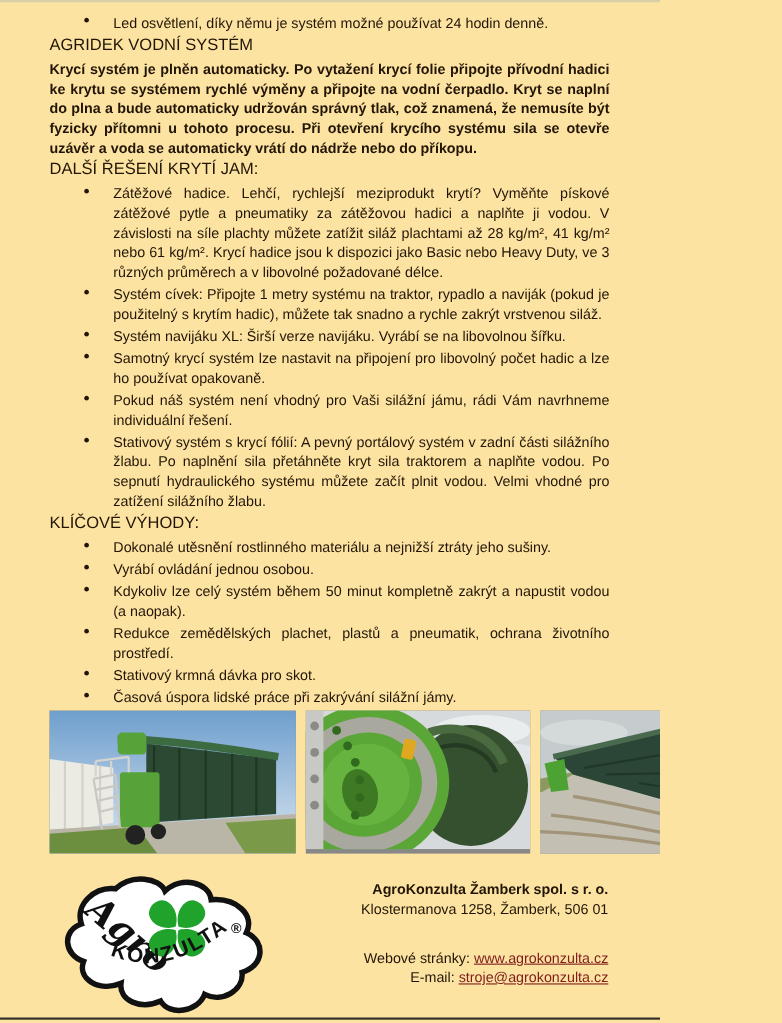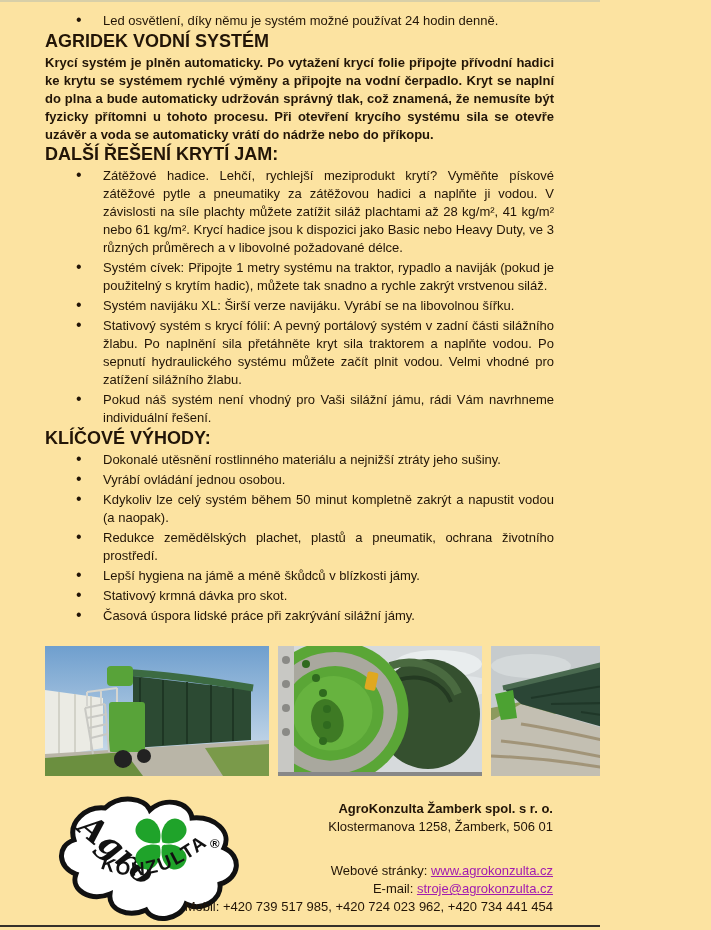--- a/index.html
+++ b/index.html
@@ -12,21 +12,21 @@
     font-family:"Liberation Sans", sans-serif;
     font-size:13px;line-height:18px;
     color:#221507;
   }
   .top-hairline{position:absolute;top:0;left:0;width:711px;height:2px;background:#d8cfa8;}
   .bottom-line{position:absolute;bottom:3px;left:0;width:711px;height:2px;background:#35302a;}
 
   .content{padding:10px 46px 0 45px;}
 
   .heading{
-    font-size:18px;font-weight:bold;line-height:18px;
+    font-size:15px;font-weight:normal;line-height:18px;
     margin:1px 0 4px 0;
   }
   .para{margin:0;text-align:justify;font-weight:bold;}
 
   ul.bullets{list-style:none;margin:0;padding:0 0 0 58px;}
   ul.bullets li{position:relative;text-align:justify;margin:0 0 2px 0;}
   ul.bullets li::before{
     content:"\2022";
     position:absolute;left:-27px;top:-1px;
     font-size:16px;color:#221507;
@@ -39,21 +39,21 @@
   .photo svg{display:block;}
 
   
   .logo{position:absolute;left:50px;top:796px;width:204px;height:132px;}
   .contact{
     position:absolute;right:47px;top:800px;
     text-align:right;line-height:18px;margin-left:27px;
   }
   .contact .company{font-weight:bold;}
   .contact .spacer{height:26px;}
-  .contact a{color:#a21caf;}
+  .contact a{color:#7f1d1d;}
 </style>
 </head>
 <body>
 
 <div class="page">
   <div class="top-hairline"></div>
 
   <div class="content">
 
     <ul class="bullets top">
@@ -61,31 +61,31 @@
     </ul>
 
     <div class="heading">AGRIDEK VODNÍ SYSTÉM</div>
     <p class="para">Krycí systém je plněn automaticky.  Po vytažení krycí folie připojte přívodní hadici ke krytu se systémem rychlé výměny a připojte na vodní čerpadlo. Kryt se naplní do plna a bude automaticky udržován správný tlak, což znamená, že nemusíte být fyzicky přítomni u tohoto procesu. Při otevření krycího systému sila se otevře uzávěr a voda se automaticky vrátí do nádrže nebo do příkopu.</p>
 
     <div class="heading">DALŠÍ ŘEŠENÍ KRYTÍ JAM:</div>
     <ul class="bullets">
       <li><span>Zátěžové hadice. Lehčí, rychlejší meziprodukt krytí? Vyměňte pískové zátěžové pytle a pneumatiky za zátěžovou hadici a naplňte ji vodou. V závislosti na síle plachty můžete zatížit siláž plachtami až 28 kg/m², 41 kg/m² nebo 61 kg/m². Krycí hadice jsou k dispozici jako Basic nebo Heavy Duty, ve 3 různých průměrech a v libovolné požadované délce.</span></li>
       <li><span>Systém cívek: Připojte 1 metry systému na traktor, rypadlo a naviják (pokud je použitelný s krytím hadic), můžete tak snadno a rychle zakrýt vrstvenou siláž.</span></li>
       <li><span>Systém navijáku XL: Širší verze navijáku. Vyrábí se na libovolnou šířku.</span></li>
+      <li><span>Samotný krycí systém lze nastavit na připojení pro libovolný počet hadic a lze ho používat opakovaně.</span></li>
+      <li><span>Pokud náš systém není vhodný pro Vaši silážní jámu, rádi Vám navrhneme individuální řešení.</span></li>
       <li><span>Stativový systém s krycí fólií: A pevný portálový systém v zadní části silážního žlabu. Po naplnění sila přetáhněte kryt sila traktorem a naplňte vodou. Po sepnutí hydraulického systému můžete začít plnit vodou. Velmi vhodné pro zatížení silážního žlabu.</span></li>
-      <li><span>Pokud náš systém není vhodný pro Vaši silážní jámu, rádi Vám navrhneme individuální řešení.</span></li>
     </ul>
 
     <div class="heading">KLÍČOVÉ VÝHODY:</div>
     <ul class="bullets">
       <li><span>Dokonalé utěsnění rostlinného materiálu a nejnižší ztráty jeho sušiny.</span></li>
       <li><span>Vyrábí ovládání jednou osobou.</span></li>
       <li><span>Kdykoliv lze celý systém během 50 minut kompletně zakrýt a napustit vodou (a naopak).</span></li>
       <li><span>Redukce zemědělských plachet, plastů a pneumatik, ochrana životního prostředí.</span></li>
-      <li><span>Lepší hygiena na jámě a méně škůdců v blízkosti jámy.</span></li>
       <li><span>Stativový krmná dávka pro skot.</span></li>
       <li><span>Časová úspora lidské práce při zakrývání silážní jámy.</span></li>
     </ul>
   </div>
 
   <div class="photos">
 
     <span class="photo">
       <svg width="224" height="130" viewBox="0 0 224 130">
         <defs>
@@ -193,17 +193,16 @@
       <text x="160" y="52" font-size="13" font-weight="bold" fill="#111111">®</text>
     </svg>
   </div>
 
   <div class="contact">
     <div class="company">AgroKonzulta Žamberk spol. s r. o.</div>
     <div>Klostermanova 1258, Žamberk, 506 01</div>
     <div class="spacer"></div>
     <div><span>Webové stránky: </span><a href="#">www.agrokonzulta.cz</a></div>
     <div><span>E-mail: </span><a href="#">stroje@agrokonzulta.cz</a></div>
-    <div>Mobil: +420 739 517 985, +420 724 023 962, +420 734 441 454</div>
   </div>
 
   <div class="bottom-line"></div>
 </div>
 
 </body></html>

